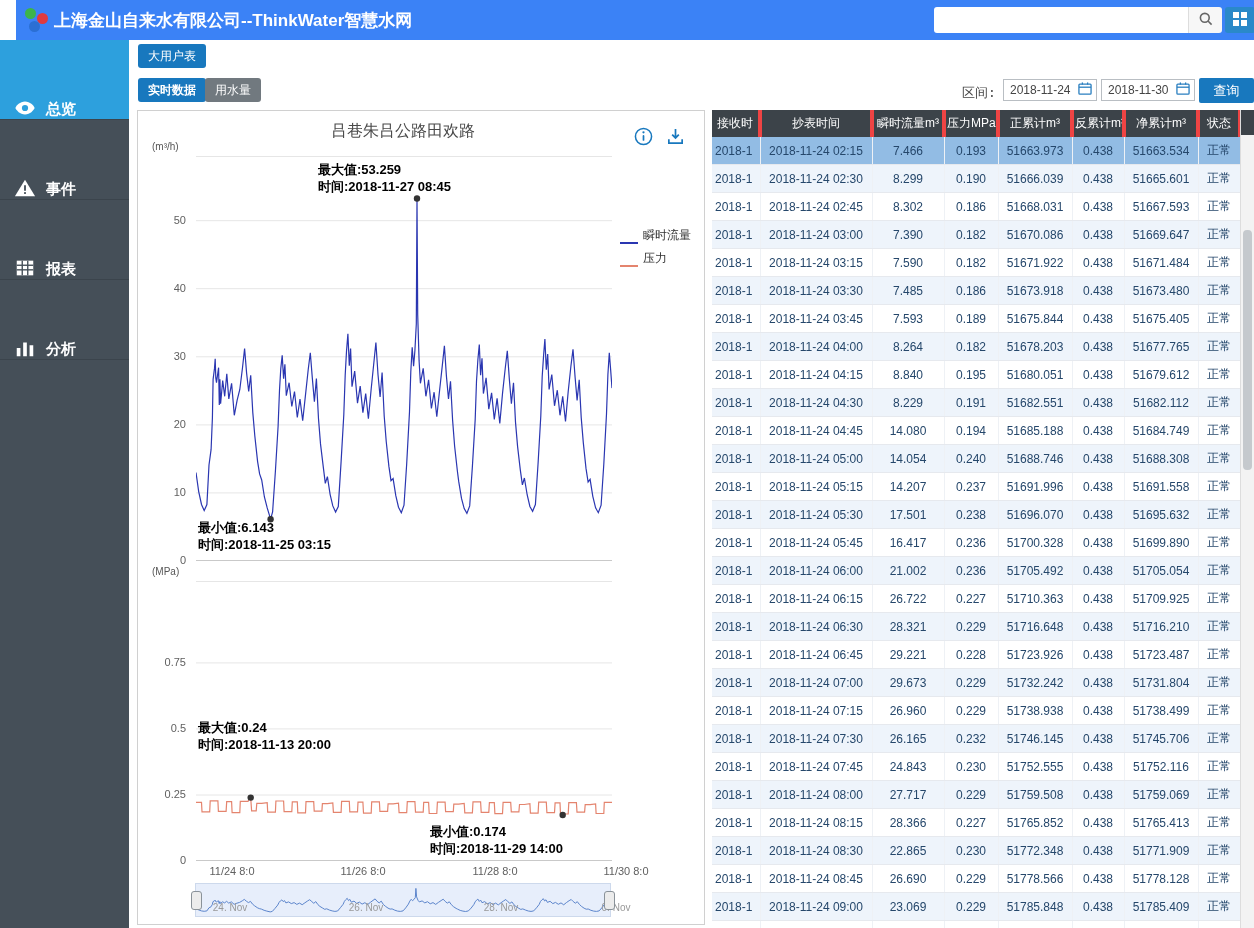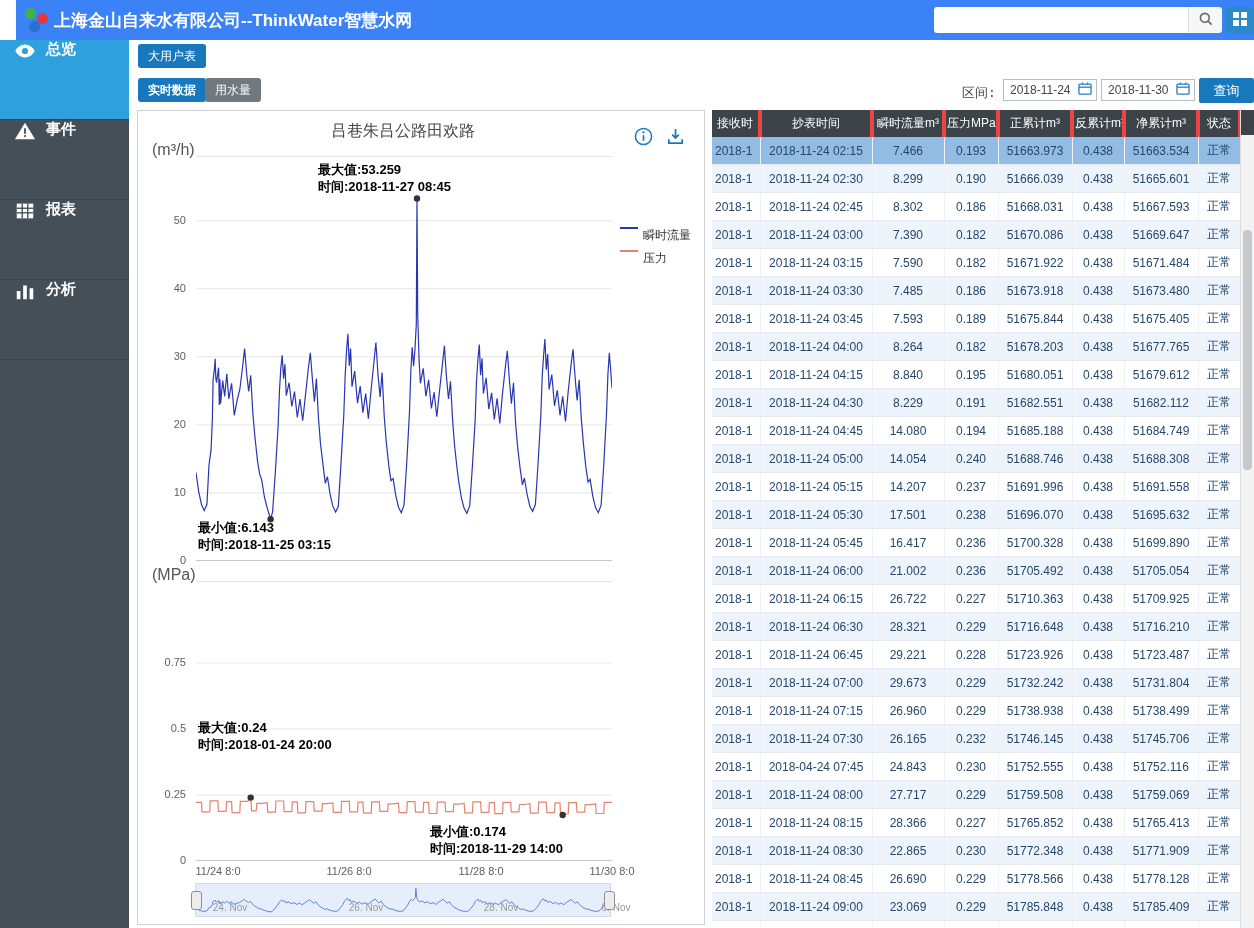--- a/index.html
+++ b/index.html
@@ -15,48 +15,48 @@
   .app-title{position:absolute;left:38px;top:9px;color:#fff;font-size:17px;font-weight:bold;white-space:nowrap;}
   .search-wrap{position:absolute;left:918px;top:7px;height:26px;display:flex;align-items:stretch;}
   .search-input{width:238px;border:none;outline:none;border-radius:3px 0 0 3px;padding:0 8px;font-size:13px;background:#fff;}
   .search-btn{width:34px;background:#f7f7f7;border:none;border-left:1px solid #ddd;border-radius:0 3px 3px 0;
               display:flex;align-items:center;justify-content:center;cursor:pointer;}
   .grid-btn{width:30px;margin-left:3px;background:#2a89c9;border:none;border-radius:3px;
             display:flex;align-items:center;justify-content:center;cursor:pointer;}
   .user-name{position:absolute;left:1242px;top:10px;color:#fff;font-size:15px;}
   
   .sidebar{position:absolute;left:0;top:40px;width:129px;height:888px;background:#454f58;}
-  .side-item{height:80px;display:flex;align-items:flex-start;padding-left:14px;color:#fff;
+  .side-item{height:80px;display:flex;align-items:flex-end;padding-left:14px;color:#fff;
              font-size:15px;font-weight:bold;border-bottom:1px solid #3b444c;cursor:pointer;box-sizing:border-box;}
   .side-item .ic{width:22px;height:22px;margin-right:10px;display:flex;align-items:center;}
   .side-item.active{background:#2da0dd;}
   
   .btn{position:absolute;height:24px;display:inline-flex;align-items:center;justify-content:center;
        color:#fff;font-size:12px;border-radius:3px;cursor:pointer;padding:0 10px;box-sizing:border-box;}
   .btn-blue{background:#1878be;}
   .btn-gray{background:#71797f;}
   .range-label{position:absolute;left:962px;top:84px;font-size:13px;color:#444;font-family:Liberation Mono, monospace;}
   .date-input{position:absolute;top:79px;width:94px;height:22px;border:1px solid #b9bec3;background:#fff;
               display:flex;align-items:center;justify-content:space-between;padding:0 4px 0 6px;
               font-size:12px;color:#444;box-sizing:border-box;cursor:pointer;}
   .query-btn{position:absolute;left:1199px;top:78px;width:55px;height:25px;background:#1878be;color:#fff;
              font-size:13px;display:flex;align-items:center;justify-content:center;border-radius:2px;cursor:pointer;}
   
   .chart-panel{position:absolute;left:137px;top:110px;width:568px;height:815px;background:#fff;
                border:1px solid #d0d0d0;box-sizing:border-box;}
   .chart-title{position:absolute;left:0;top:10px;width:530px;text-align:center;font-size:16px;color:#4a4a4a;}
   .chart-icon{position:absolute;top:16px;width:20px;height:20px;cursor:pointer;}
-  .unit-label{position:absolute;font-size:16px;color:#555;}
+  .unit-label{position:absolute;font-size:10px;color:#555;}
   .plot{position:absolute;}
   .yticks{position:absolute;left:0;width:52px;}
   .ytick{position:absolute;right:4px;width:48px;text-align:right;font-size:11px;color:#606060;}
-  .xticks{position:absolute;height:14px;}
+  .xticks{position:absolute;height:14px;margin-left:14px;}
   .xtick{position:absolute;transform:translateX(-50%);font-size:11px;color:#606060;white-space:nowrap;}
   .legend{position:absolute;left:482px;top:116px;}
-  .legend-item{display:flex;align-items:flex-start;margin-bottom:6px;font-size:12px;color:#333;cursor:pointer;white-space:nowrap;}
+  .legend-item{display:flex;align-items:flex-end;margin-bottom:6px;font-size:12px;color:#333;cursor:pointer;white-space:nowrap;}
   .swatch{display:inline-block;width:18px;height:2px;margin-right:5px;}
   .annot{position:absolute;font-size:13px;font-weight:bold;color:#000;line-height:17px;white-space:nowrap;}
   .navigator{position:absolute;height:32px;background:#e7eefb;border:1px solid #cdd9ec;box-sizing:content-box;overflow:visible;}
   .nav-handle{position:absolute;top:7px;width:9px;height:17px;background:#ececec;border:1px solid #8a9299;
               border-radius:3px;cursor:ew-resize;z-index:2;}
   .nav-label{position:absolute;top:18px;transform:translateX(-50%);font-size:10px;color:#999;white-space:nowrap;}
   
   .table-panel{position:absolute;left:712px;top:110px;width:528px;height:818px;overflow:hidden;}
   table{border-collapse:collapse;table-layout:fixed;width:528px;}
   th{background:#3c4349;color:#fff;font-size:12px;font-weight:normal;height:25px;
@@ -256,21 +256,21 @@
         <line x1="0" x2="416" y1="81.9" y2="81.9" stroke="#e6e6e6" stroke-width="1"></line>
         <line x1="0" x2="416" y1="0.5" y2="0.5" stroke="#e6e6e6"></line>
         <line x1="0" x2="416" y1="279.5" y2="279.5" stroke="#c9c9c9"></line>
         <polyline points="0.0,221.4 5.5,221.4 6.0,230.9 13.7,230.9 14.2,219.8 21.9,219.8 22.4,230.3 30.1,230.3 30.7,220.6 35.6,220.6 36.1,231.7 43.8,231.7 44.3,220.3 52.0,220.3 54.2,216.6 54.7,216.6 55.6,229.8 60.2,229.8 60.8,222.4 65.7,222.4 71.2,221.6 71.7,231.1 79.4,231.1 79.9,220.0 87.6,220.0 88.1,230.6 95.8,230.6 96.3,220.8 101.3,220.8 101.8,231.9 109.5,231.9 110.0,220.6 117.7,220.6 118.2,230.1 125.9,230.1 126.4,222.7 131.4,222.7 136.8,221.9 137.4,231.4 145.1,231.4 145.6,220.3 153.3,220.3 153.8,230.9 161.5,230.9 162.0,221.1 166.9,221.1 167.5,232.2 175.2,232.2 175.7,220.8 183.4,220.8 183.9,230.3 191.6,230.3 192.1,222.9 197.1,222.9 202.5,222.2 203.1,231.7 210.7,231.7 211.3,220.6 218.9,220.6 219.5,231.1 227.2,231.1 227.7,221.4 232.6,221.4 233.2,232.5 240.8,232.5 241.4,221.1 249.1,221.1 249.6,230.6 257.3,230.6 257.8,223.2 262.7,223.2 268.2,222.4 268.8,231.9 276.4,231.9 277.0,220.8 284.6,220.8 285.2,231.4 292.8,231.4 293.4,221.6 298.3,221.6 298.9,232.7 306.5,232.7 307.1,221.4 314.7,221.4 315.3,230.9 322.9,230.9 323.5,223.5 328.4,223.5 333.9,222.7 334.4,232.2 342.1,232.2 342.7,221.1 350.3,221.1 350.9,231.7 358.5,231.7 359.1,221.9 364.0,221.9 364.5,233.0 366.7,234.0 367.6,233.0 372.2,233.0 372.8,221.6 380.4,221.6 381.0,231.1 388.6,231.1 389.2,223.7 394.1,223.7 399.6,222.9 400.1,232.5 407.8,232.5 408.3,221.4 416.0,221.4" fill="none" stroke="#e4846e" stroke-width="1.2"></polyline>
         <circle cx="54.7" cy="216.6" r="3.2" fill="#333"></circle>
         <circle cx="366.7" cy="234.0" r="3.2" fill="#333"></circle>
       </svg>
 
     <div class="annot" style="left:60px;top:608px;">
       <div>最大值:0.24</div>
-        <div>时间:2018-01-24 20:00</div>
+        <div>时间:2018-11-13 20:00</div>
     </div>
     <div class="annot" style="left:292px;top:712px;">
       <div>最小值:0.174</div>
         <div>时间:2018-11-29 14:00</div>
     </div>
 
     <div class="xticks" id="x-ticks" style="left:58px;top:754px;width:416px;">
         <span class="xtick" style="left:22px">11/24 8:0</span>
         <span class="xtick" style="left:153px">11/26 8:0</span>
         <span class="xtick" style="left:285px">11/28 8:0</span>
@@ -532,21 +532,21 @@
             <td>2018-11-24 07:30</td>
             <td>26.165</td>
             <td>0.232</td>
             <td>51746.145</td>
             <td>0.438</td>
             <td>51745.706</td>
             <td>正常</td>
           </tr>
           <tr>
             <td>2018-1</td>
-            <td>2018-04-24 07:45</td>
+            <td>2018-11-24 07:45</td>
             <td>24.843</td>
             <td>0.230</td>
             <td>51752.555</td>
             <td>0.438</td>
             <td>51752.116</td>
             <td>正常</td>
           </tr>
           <tr>
             <td>2018-1</td>
             <td>2018-11-24 08:00</td>

